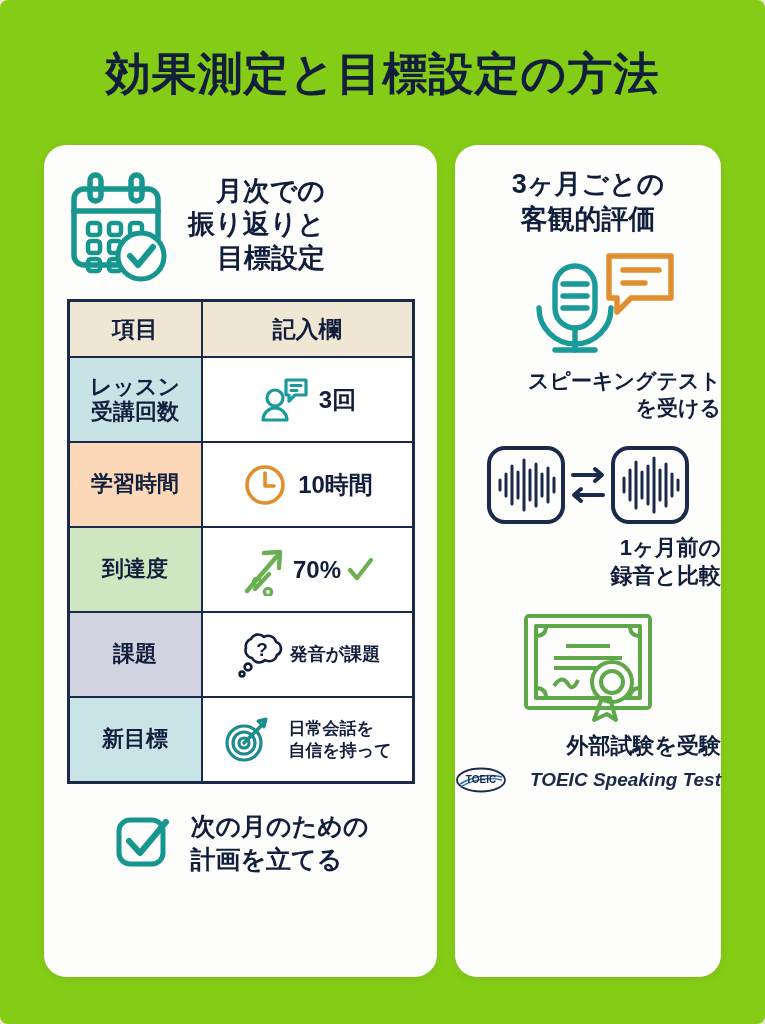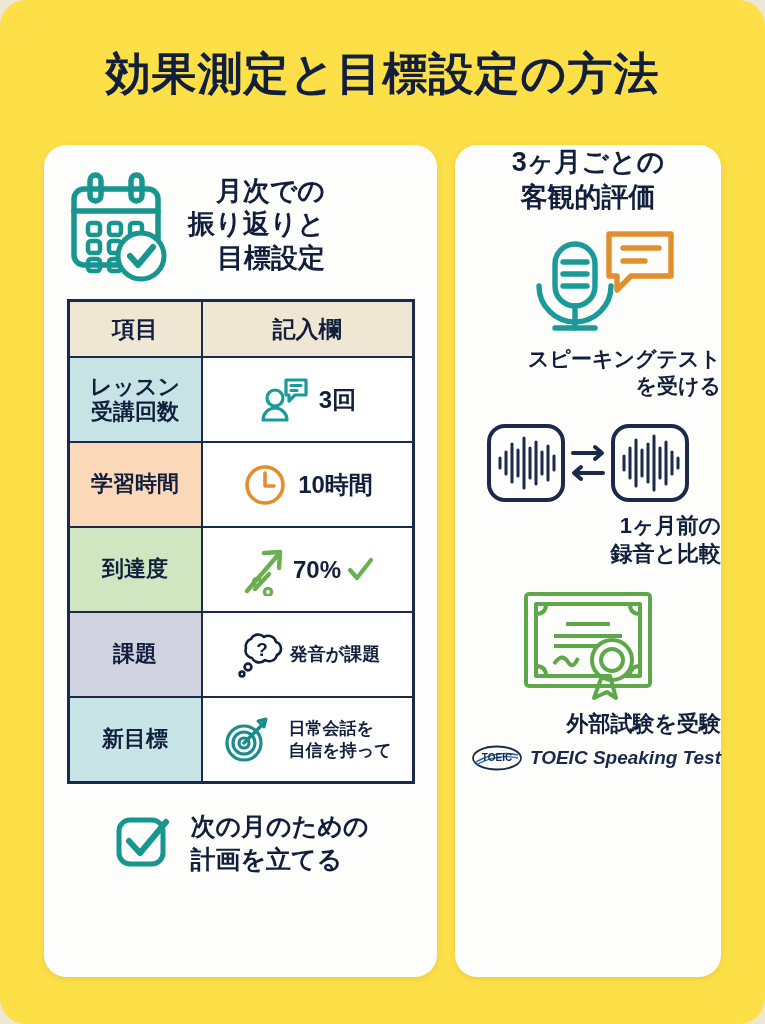--- a/index.html
+++ b/index.html
@@ -5,22 +5,22 @@
   html, body { margin:0; padding:0; }
   body {
     width:765px; height:1024px;
     background:#efe7d4;
     font-family:"Liberation Sans","DejaVu Sans",sans-serif;
     overflow:hidden;
     position:relative;
   }
   .page {
     position:absolute; inset:0;
-    background:#fde047;
-    border-radius:26px;
+    background:#84cc16;
+    border-radius:8px;
   }
   .title {
     position:absolute; top:44px; left:0; width:765px;
     text-align:center;
     font-size:45px; font-weight:bold; letter-spacing:1px;
     color:#111f3d;
   }
   .cards {
     position:absolute; top:145px; left:44px;
     width:677px; height:832px;
@@ -91,33 +91,33 @@
     display:flex; align-items:flex-start; justify-content:center; gap:16px;
     margin-top:26px;
   }
   .lfoot-text {
     font-size:25px; font-weight:bold; line-height:1.3;
     color:#111f3d; white-space:pre-line;
   }
 
   
   .rtitle {
-    text-align:center; 
+    text-align:center; padding-top:22px;
     font-size:27px; font-weight:bold; line-height:1.28;
     color:#111f3d; white-space:pre-line;
   }
   .rblock { text-align:center; }
   .rblock .rb-icon { display:flex; justify-content:center; align-items:flex-end; }
   .rb-text {
     font-size:22px; font-weight:bold; line-height:1.28;
     color:#111f3d; white-space:pre-line; margin-top:6px;text-align:right;
   }
   .rb-text.wide { font-size:21px; }
   .toeic-line {
-    display:flex; align-items:center; justify-content:flex-end; gap:7px;
+    display:flex; align-items:center; justify-content:space-between; gap:7px;
     margin-top:7px;
   }
   .toeic-label {
     font-size:19px; font-style:italic; font-weight:bold;
     color:#1b2a4a;
   }
   svg { display:block; }
 </style>
 </head>
 <body>

